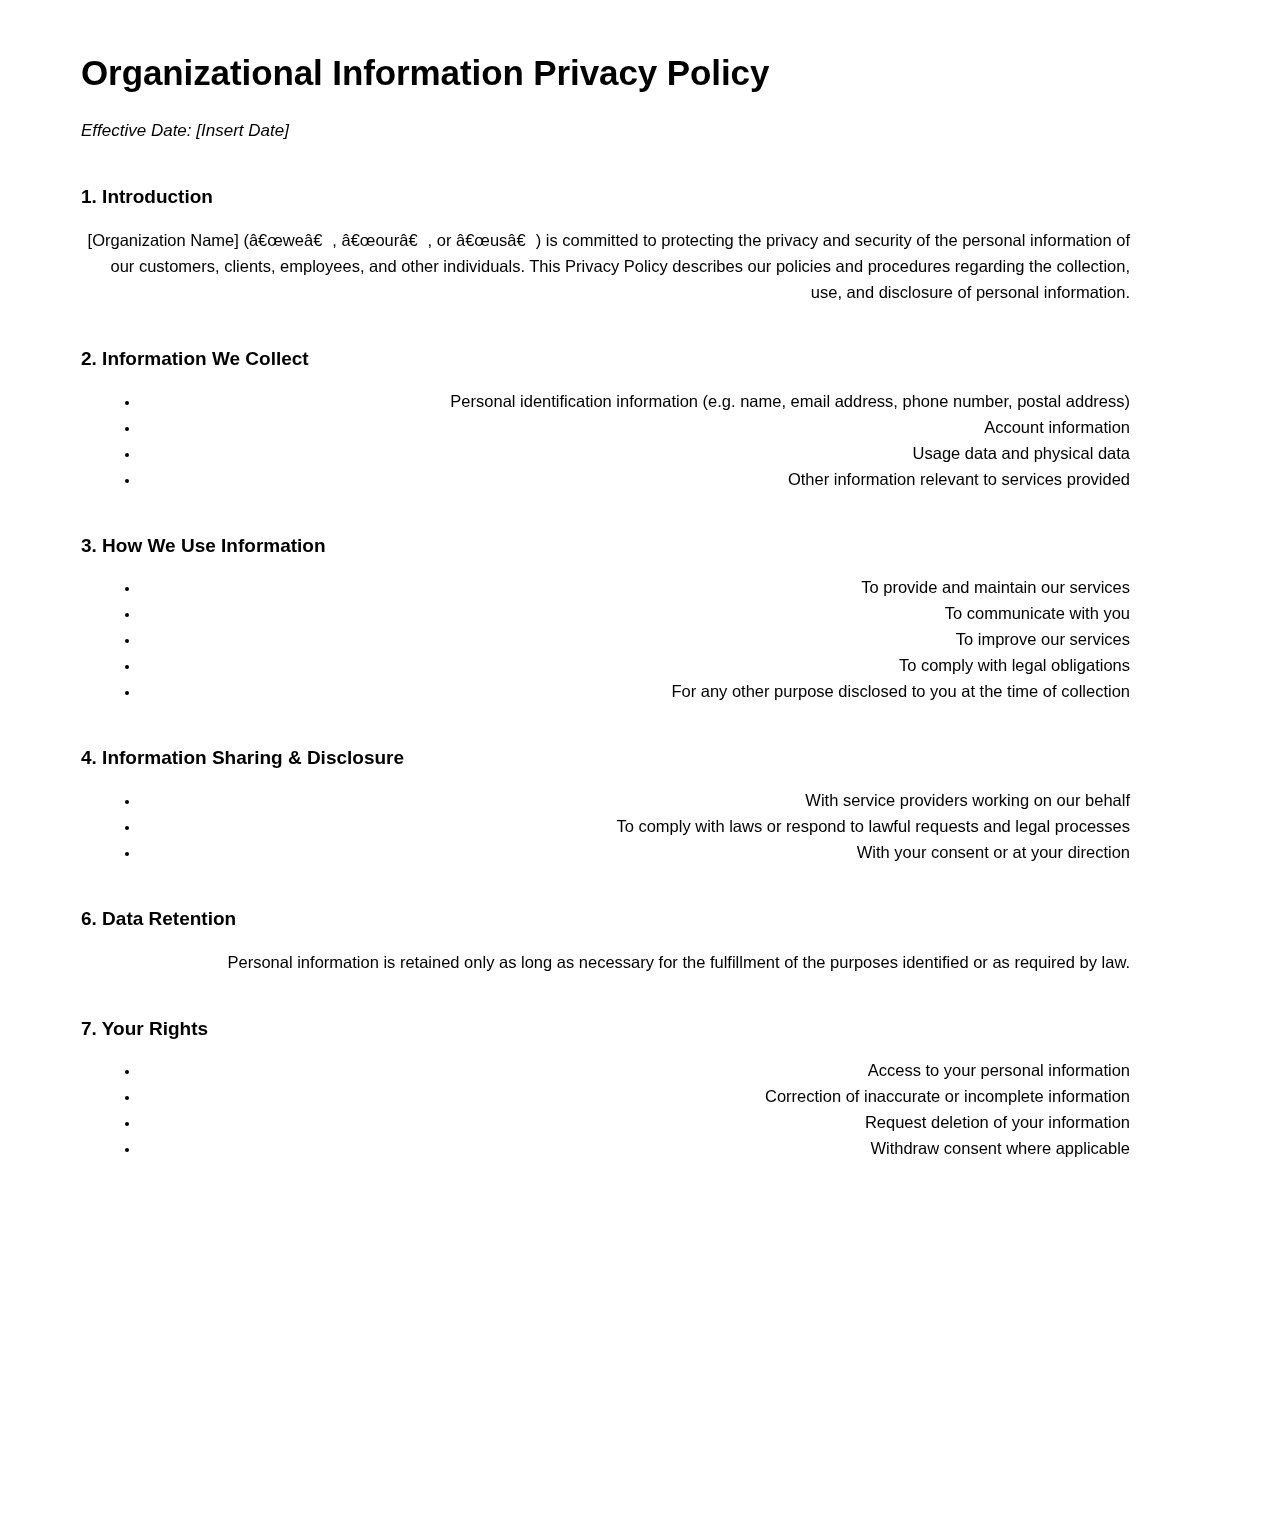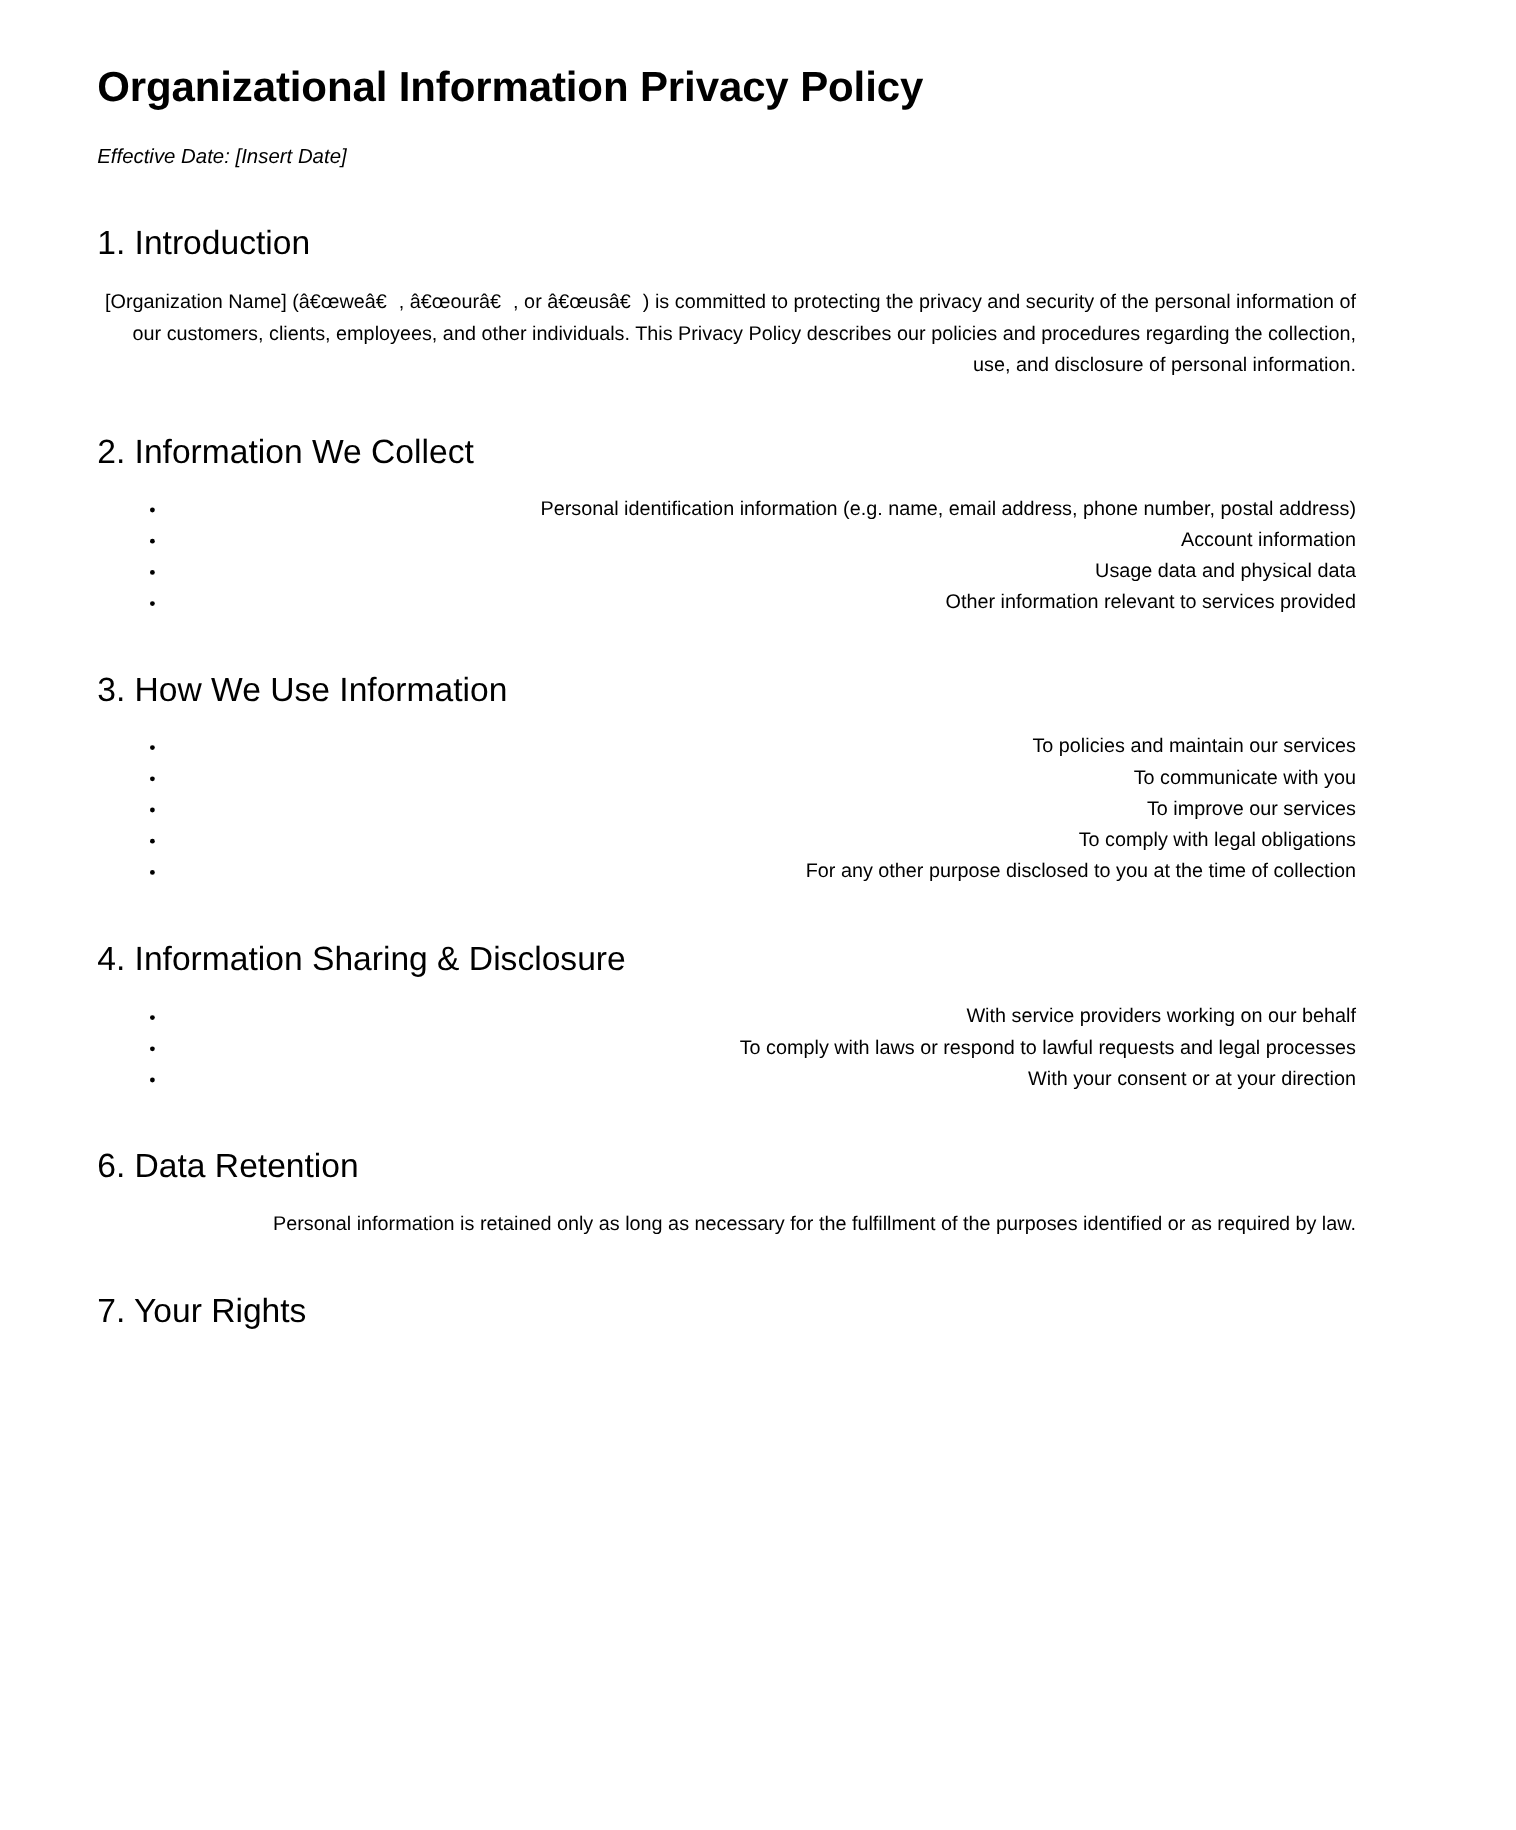--- a/index.html
+++ b/index.html
@@ -44,22 +44,22 @@
     margin: 0 0 0 0;
     letter-spacing: -0.1px;
   }
   p.effective-date {
     font-style: italic;
     font-size: 17px;
     line-height: 1.5;
     margin: 23px 0 0 0;
   }
   h2.section-heading {
-    font-size: 28px;
-    font-weight: normal;
+    font-size: 19px;
+    font-weight: bold;
     line-height: 1.3;
     margin: 42px 0 0 0;
   }
   p.body-text {
     font-size: 16.5px;
     line-height: 26px;
     margin: 17px 0 0 0;
     text-align: right;
   }
   ul.bullet-list {
@@ -101,21 +101,21 @@
           <li>Personal identification information (e.g. name, email address, phone number, postal address)</li>
           <li>Account information</li>
           <li>Usage data and physical data</li>
           <li>Other information relevant to services provided</li>
         </ul>
       </div>
 
       <div class="sec-block">
         <h2 class="section-heading">3. How We Use Information</h2>
         <ul class="bullet-list">
-          <li>To policies and maintain our services</li>
+          <li>To provide and maintain our services</li>
           <li>To communicate with you</li>
           <li>To improve our services</li>
           <li>To comply with legal obligations</li>
           <li>For any other purpose disclosed to you at the time of collection</li>
         </ul>
       </div>
 
       <div class="sec-block">
         <h2 class="section-heading">4. Information Sharing &amp; Disclosure</h2>
         <ul class="bullet-list">
@@ -126,17 +126,23 @@
       </div>
 
 
       <div class="sec-block">
         <h2 class="section-heading">6. Data Retention</h2>
         <p class="body-text">Personal information is retained only as long as necessary for the fulfillment of the purposes identified or as required by law.</p>
       </div>
 
       <div class="sec-block">
         <h2 class="section-heading">7. Your Rights</h2>
+        <ul class="bullet-list">
+          <li>Access to your personal information</li>
+          <li>Correction of inaccurate or incomplete information</li>
+          <li>Request deletion of your information</li>
+          <li>Withdraw consent where applicable</li>
+        </ul>
       </div>
 
     </div>
   </div>
 </div>
 
 </body></html>

